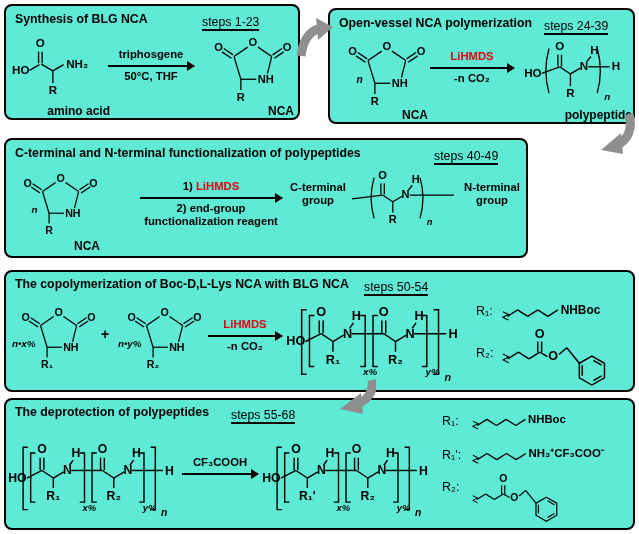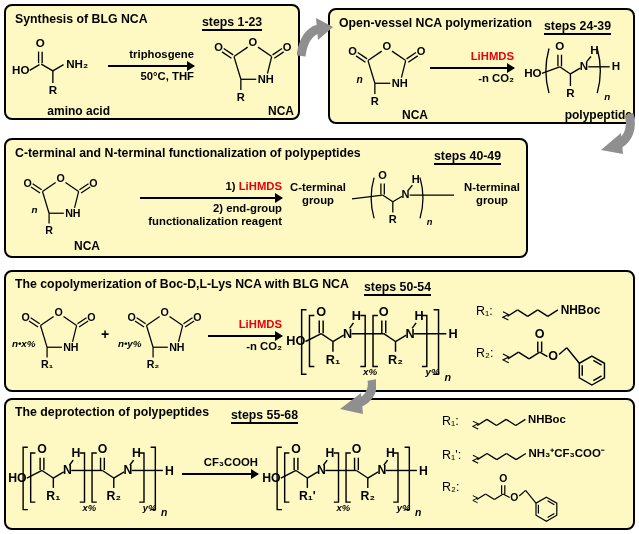--- a/index.html
+++ b/index.html
@@ -1,23 +1,23 @@
 <!DOCTYPE html>
 <html><head>
 <meta charset="utf-8">
 <style>
   *{margin:0;padding:0;box-sizing:border-box}
   body{font-family:"Liberation Sans",sans-serif;background:#fff}
   #canvas{position:relative;width:639px;height:534px;background:#fff;overflow:hidden}
-  .panel{position:absolute;border:2px solid #000;border-radius:8px;background:#fef9c3}
+  .panel{position:absolute;border:2px solid #000;border-radius:8px;background:#5eead4}
   .abs{position:absolute}
   .title{font-weight:700;font-size:12.3px;white-space:nowrap}
-  .steps{font-weight:700;font-size:12.3px;white-space:nowrap;border-bottom:2px solid #000;line-height:1.15;display:inline-block}
+  .steps{font-weight:400;font-size:12.3px;white-space:nowrap;border-bottom:2px solid #000;line-height:1.15;display:inline-block}
   .caption{font-weight:700;font-size:12px;text-align:right;white-space:nowrap}
-  .rxn{text-align:right}
+  .rxn{text-align:center}
   .rxn .above,.rxn .below{font-weight:700;font-size:11.3px;white-space:nowrap;line-height:1.18}
   .red{color:#e8000d}
   .arrowbar{position:relative;height:1.8px;background:#000;margin:4px 0 3px}
   .arrowbar .head{position:absolute;right:-1px;top:-4.1px;width:0;height:0;border-left:8px solid #000;border-top:5px solid transparent;border-bottom:5px solid transparent}
   .termgroup{font-weight:700;font-size:11.3px;text-align:center;line-height:1.18}
   .leglabel{font-weight:400;font-size:12.5px;white-space:nowrap}
   .plus{font-weight:700;font-size:14px;text-align:center}
   svg text{font-size:13px;font-weight:700;fill:#000;font-family:"Liberation Sans",sans-serif}
   svg text.sm{font-size:10px;font-style:italic}
   svg text.subn{font-size:11px;font-style:italic}

